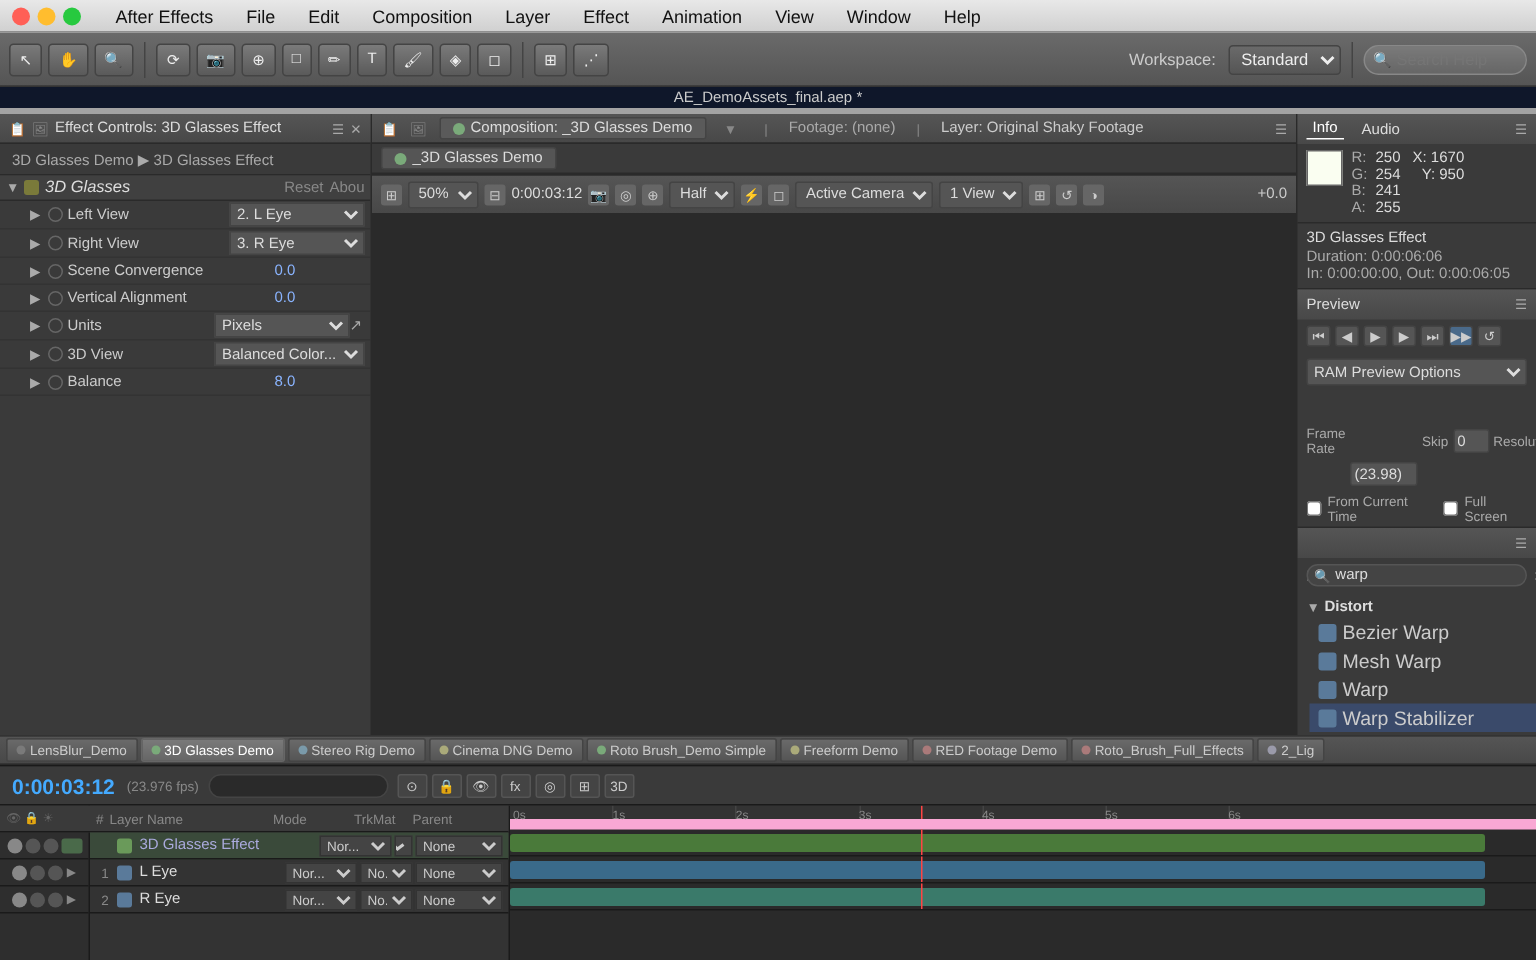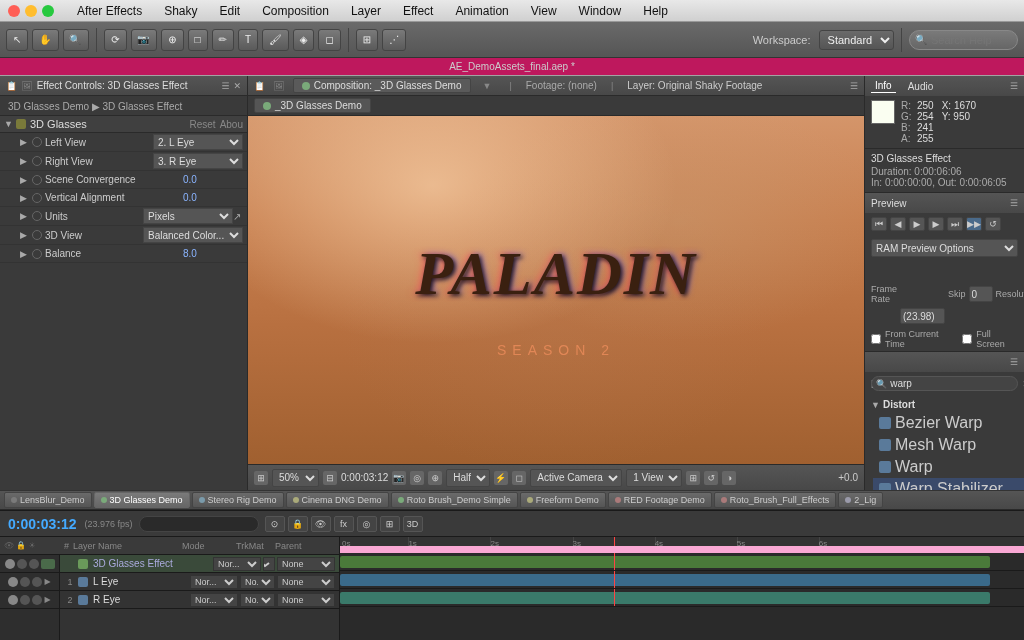--- a/index.html
+++ b/index.html
@@ -16,39 +16,39 @@
 
     
     #toolbar { background: linear-gradient(to bottom, #6a6a6a, #555); height: 36px; display: flex; align-items: center; padding: 0 6px; gap: 4px; border-bottom: 1px solid #333; }
     .toolbar-btn { background: linear-gradient(to bottom, #7a7a7a, #5a5a5a); border: 1px solid #444; border-radius: 3px; color: #eee; font-size: 10px; padding: 2px 6px; cursor: pointer; height: 22px; display: flex; align-items: center; }
     .toolbar-separator { width: 1px; height: 24px; background: #444; margin: 0 3px; }
     .toolbar-spacer { flex: 1; }
     .workspace-label { color: #ccc; font-size: 11px; margin-right: 4px; }
     .workspace-select { background: linear-gradient(to bottom, #6a6a6a, #555); border: 1px solid #444; border-radius: 3px; color: #eee; font-size: 11px; padding: 2px 4px; height: 20px; }
 
     
-    #titlebar { background: #be185d; height: 18px; display: flex; align-items: center; justify-content: center; border-bottom: 1px solid #a3a3a3; }
+    #titlebar { background: #0f172a; height: 18px; display: flex; align-items: center; justify-content: center; border-bottom: 4px solid #a3a3a3; }
     #titlebar span { font-size: 10px; color: #ccc; }
 
     
     #main { display: flex; height: calc(640px - 22px - 36px - 18px - 130px - 20px); }
 
     
     #left-panel { width: 248px; background: #3a3a3a; border-right: 1px solid #2a2a2a; display: flex; flex-direction: column; }
     .panel-header { background: linear-gradient(to bottom, #555, #484848); height: 20px; display: flex; align-items: center; padding: 0 6px; border-bottom: 1px solid #2a2a2a; gap: 4px; }
     .panel-header-title { font-size: 10px; color: #ddd; flex: 1; }
     .panel-close-btn { font-size: 9px; color: #aaa; cursor: pointer; }
 
     .effect-controls { flex: 1; overflow-y: auto; padding: 2px 0; }
     .breadcrumb { font-size: 10px; color: #aaa; padding: 3px 8px; border-bottom: 1px solid #2a2a2a; }
     .effect-group { }
     .effect-group-header { display: flex; align-items: center; padding: 2px 4px; background: #404040; border-bottom: 1px solid #2a2a2a; }
     .expand-arrow { width: 10px; height: 10px; color: #aaa; font-size: 9px; cursor: pointer; margin-right: 2px; }
     .effect-icon { width: 10px; height: 10px; border-radius: 2px; background: #7a7a3a; margin-right: 4px; }
-    .effect-name { color: #ddd; font-size: 11px; flex: 1; }
+    .effect-name { color: #ddd; font-size: 11px; flex: 1; font-style: italic; }
     .reset-btn { font-size: 10px; color: #888; cursor: pointer; margin-right: 4px; }
     .about-btn { font-size: 10px; color: #888; cursor: pointer; }
 
     .prop-row { display: flex; align-items: center; padding: 1px 4px 1px 16px; border-bottom: 1px solid #333; min-height: 18px; }
     .prop-icon { width: 10px; height: 10px; border-radius: 50%; border: 1px solid #666; margin-right: 3px; flex-shrink: 0; }
     .prop-name { color: #ccc; font-size: 10px; flex: 1; min-width: 80px; }
     .prop-value { color: #8ab4ff; font-size: 10px; min-width: 60px; }
     .prop-select { background: #555; border: 1px solid #444; color: #ddd; font-size: 10px; height: 16px; flex: 1; max-width: 90px; }
     .prop-checkbox { margin-right: 4px; }
     .prop-label { color: #ccc; font-size: 10px; }
@@ -77,21 +77,21 @@
     
     #right-panel { width: 160px; background: #3a3a3a; border-left: 1px solid #2a2a2a; display: flex; flex-direction: column; }
     .info-section { border-bottom: 1px solid #2a2a2a; }
     .info-header { background: linear-gradient(to bottom, #555, #484848); height: 20px; display: flex; align-items: center; padding: 0 6px; gap: 8px; }
     .info-tab { font-size: 10px; color: #ddd; cursor: pointer; padding: 1px 4px; }
     .info-tab.active { color: white; border-bottom: 1px solid white; }
     .info-row { display: flex; gap: 4px; }
     .info-label { color: #aaa; font-size: 10px; width: 12px; }
     .info-val { color: #ddd; font-size: 10px; }
     .color-swatch { width: 24px; height: 24px; background: rgb(250,254,241); border: 1px solid #666; margin: 4px 6px; }
-    .info-xy-item { font-size: 10px; color: #ddd; }
+    .info-xy-item { font-size: 10px; color: #ddd; text-align: right; }
 
     .duration-section { padding: 4px 6px; border-bottom: 1px solid #2a2a2a; }
     .dur-title { font-size: 10px; color: #ddd; margin-bottom: 2px; }
     .dur-row { font-size: 10px; color: #aaa; }
 
     .preview-section { border-bottom: 1px solid #2a2a2a; }
     .preview-header { background: linear-gradient(to bottom, #555, #484848); height: 20px; display: flex; align-items: center; padding: 0 6px; }
     .preview-title { font-size: 10px; color: #ddd; flex: 1; }
     .preview-controls { display: flex; align-items: center; padding: 4px 6px; gap: 3px; }
     .prev-btn { width: 16px; height: 14px; background: #555; border: 1px solid #444; border-radius: 2px; cursor: pointer; display: flex; align-items: center; justify-content: center; font-size: 9px; color: #ccc; }
@@ -118,21 +118,21 @@
     .warp-text { font-size: 10px; color: #ddd; }
 
     .distort-section { padding: 2px 0; }
     .distort-header { display: flex; align-items: center; padding: 2px 6px; cursor: pointer; }
     .distort-arrow { color: #aaa; font-size: 9px; margin-right: 3px; }
     .distort-title { font-size: 10px; color: #ddd; font-weight: bold; }
     .distort-items { padding-left: 8px; }
     .distort-item { display: flex; align-items: center; padding: 2px 6px; gap: 4px; cursor: pointer; }
     .distort-item.selected { background: #3a4a6a; }
     .di-icon { width: 12px; height: 12px; background: #5a7a9a; border-radius: 2px; flex-shrink: 0; }
-    .di-label { font-size: 16px; color: #ccc; }
+    .di-label { font-size: 13px; color: #ccc; }
 
     .time-section { padding: 2px 0; }
     .time-header { display: flex; align-items: center; padding: 2px 6px; cursor: pointer; }
     .time-items { padding-left: 8px; }
 
     
     #tab-bar { background: linear-gradient(to bottom, #555, #484848); height: 20px; display: flex; align-items: center; padding: 0 4px; gap: 2px; border-top: 1px solid #333; border-bottom: 1px solid #2a2a2a; overflow: hidden; }
     .comp-tab-item { background: linear-gradient(to bottom, #6a6a6a, #555); border: 1px solid #444; border-radius: 2px; padding: 1px 6px; font-size: 9px; color: #ccc; cursor: pointer; white-space: nowrap; display: flex; align-items: center; gap: 3px; height: 16px; }
     .comp-tab-item.active { background: linear-gradient(to bottom, #7a7a7a, #666); color: white; border-color: #666; }
     .tab-dot { width: 6px; height: 6px; border-radius: 50%; }
@@ -190,21 +190,21 @@
 </head>
 <body>
 
 <div id="menubar">
   <div class="traffic-lights">
     <div class="tl tl-red"></div>
     <div class="tl tl-yellow"></div>
     <div class="tl tl-green"></div>
   </div>
   <span class="menu-item">After Effects</span>
-  <span class="menu-item">Shaky</span>
+  <span class="menu-item">File</span>
   <span class="menu-item">Edit</span>
   <span class="menu-item">Composition</span>
   <span class="menu-item">Layer</span>
   <span class="menu-item">Effect</span>
   <span class="menu-item">Animation</span>
   <span class="menu-item">View</span>
   <span class="menu-item">Window</span>
   <span class="menu-item">Help</span>
 </div>
 
@@ -339,27 +339,20 @@
       <span class="layer-label">Layer: Original Shaky Footage</span>
       <span style="margin-left:auto;font-size:9px;color:#aaa">☰</span>
     </div>
 
     <div style="background:#3a3a3a;height:20px;display:flex;align-items:center;padding:0 6px;border-bottom:1px solid #2a2a2a;">
       <div style="background:#555;border:1px solid #444;border-radius:2px;padding:1px 8px;font-size:10px;color:#ddd;cursor:pointer;display:flex;align-items:center;gap:4px;">
         <div style="width:8px;height:8px;border-radius:50%;background:#7aaa7a"></div>
         <span>_3D Glasses Demo</span>
       </div>
     </div>
-    <div class="comp-viewer">
-      <div class="comp-canvas">
-        <div class="sky-clouds"></div>
-        <div class="paladin-text">PALADIN</div>
-        <div class="season-text">SEASON 2</div>
-      </div>
-    </div>
     <div class="comp-footer">
       <div class="footer-icon">⊞</div>
       <select class="footer-select">
         <option>50%</option>
       </select>
       <div class="footer-icon">⊟</div>
       <span class="footer-time">0:00:03:12</span>
       <div class="footer-icon">📷</div>
       <div class="footer-icon">◎</div>
       <div class="footer-icon">⊕</div>

